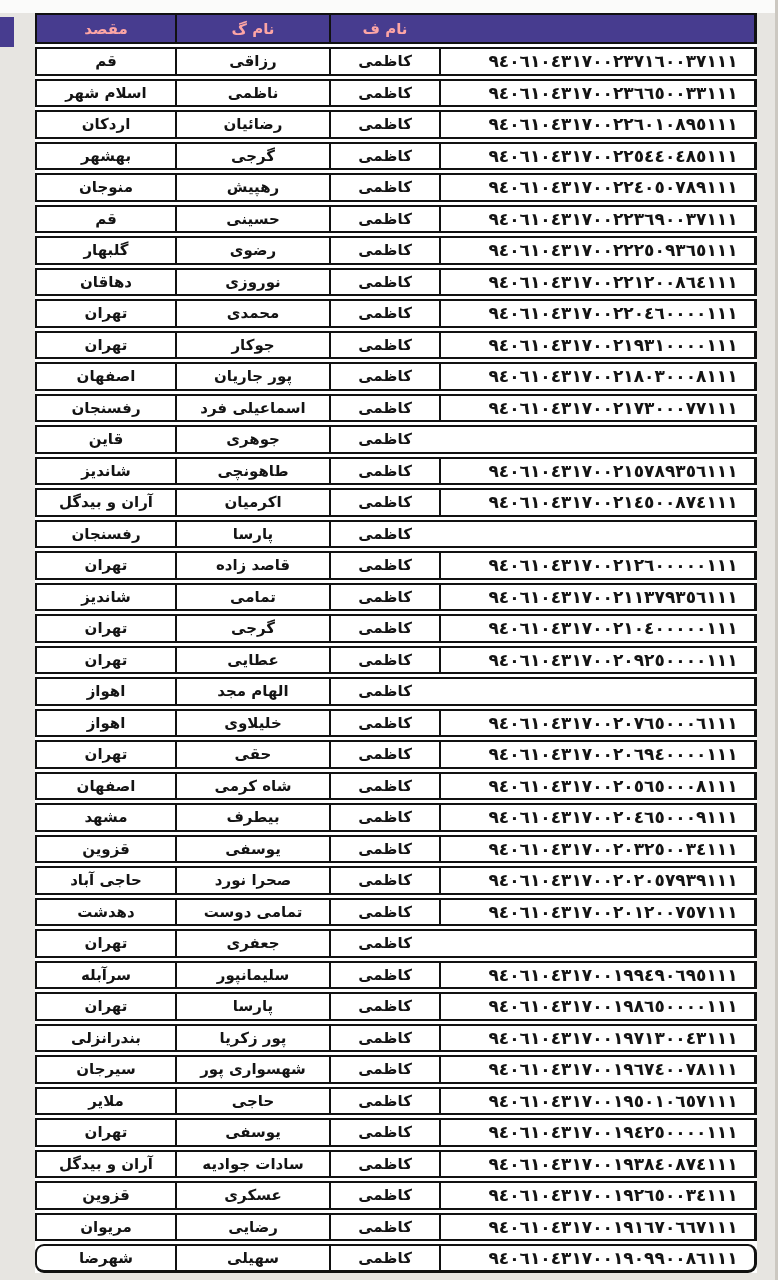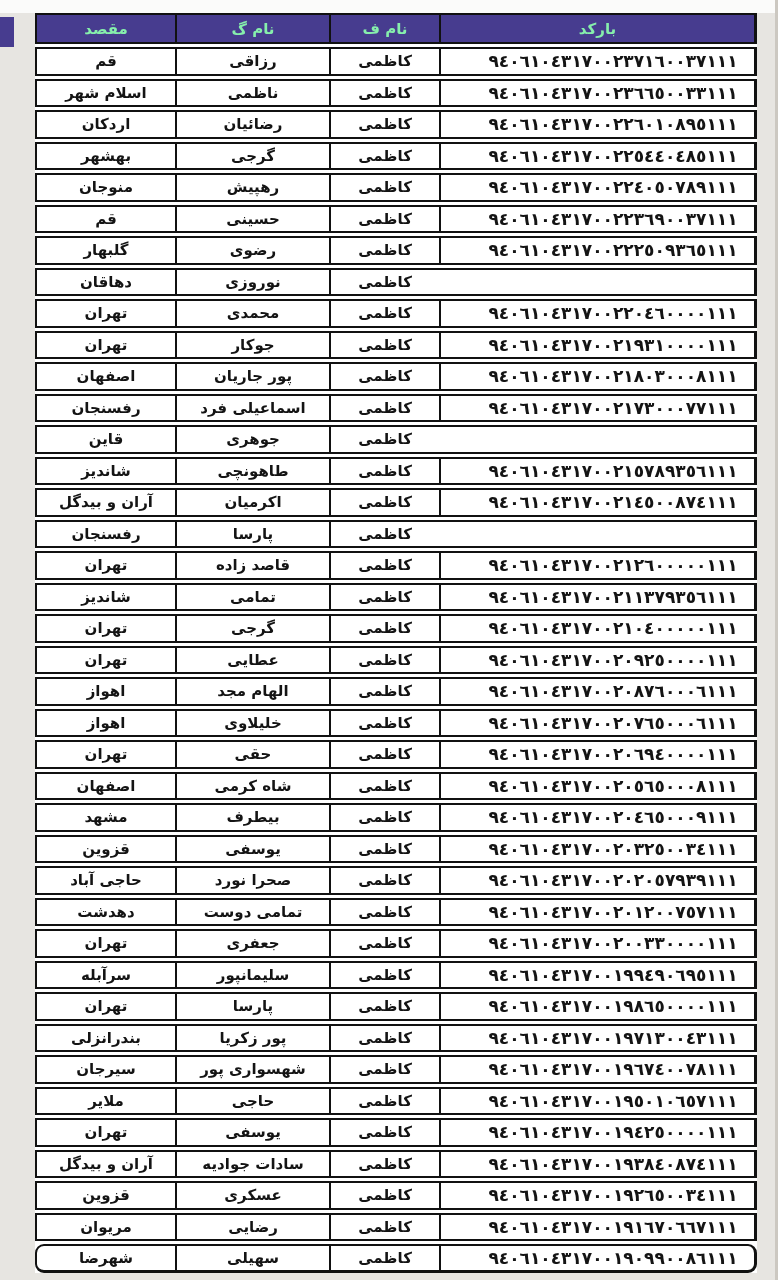--- a/index.html
+++ b/index.html
@@ -47,21 +47,21 @@
   .header-row {
     height: 31px;
     background: var(--header-bg, #473c8f);
     border: 2px solid #111;
     border-right-width: 3px;
   }
   .header-cell {
     display: flex;
     align-items: center;
     justify-content: center;
-    color: #86efac;
+    color: #fca5a5;
     font-weight: bold;
     font-size: 15px;
     direction: rtl;
   }
   .header-cell:not(:first-child) {
     border-left: 2px solid #111;
   }
   .row {
     height: 28.5px;
     margin-top: 3px;
@@ -98,21 +98,20 @@
 
 <div class="top-strip"></div>
 <div class="left-stripe"></div>
 <div class="right-edge"></div>
 
 <div class="table-wrap">
   <div class="grid header-row">
     <div class="header-cell">مقصد</div>
     <div class="header-cell">نام گ</div>
     <div class="header-cell">نام ف</div>
-    <div class="header-cell">بارکد</div>
   </div>
   <div id="rows">
       <div class="grid row">
         <div class="cell cell-destination">قم</div>
         <div class="cell cell-lastname">رزاقی</div>
         <div class="cell cell-firstname">کاظمی</div>
         <div class="cell cell-barcode">٩٤٠٦١٠٤٣١٧٠٠٢٣٧١٦٠٠٣٧١١١</div>
       </div>
       <div class="grid row">
         <div class="cell cell-destination">اسلام شهر</div>
@@ -147,20 +146,21 @@
       <div class="grid row">
         <div class="cell cell-destination">گلبهار</div>
         <div class="cell cell-lastname">رضوی</div>
         <div class="cell cell-firstname">کاظمی</div>
         <div class="cell cell-barcode">٩٤٠٦١٠٤٣١٧٠٠٢٢٢٥٠٩٣٦٥١١١</div>
       </div>
       <div class="grid row">
         <div class="cell cell-destination">دهاقان</div>
         <div class="cell cell-lastname">نوروزی</div>
         <div class="cell cell-firstname">کاظمی</div>
+        <div class="cell cell-barcode">٩٤٠٦١٠٤٣١٧٠٠٢٢١٢٠٠٨٦٤١١١</div>
       </div>
       <div class="grid row">
         <div class="cell cell-destination">تهران</div>
         <div class="cell cell-lastname">محمدی</div>
         <div class="cell cell-firstname">کاظمی</div>
         <div class="cell cell-barcode">٩٤٠٦١٠٤٣١٧٠٠٢٢٠٤٦٠٠٠٠١١١</div>
       </div>
       <div class="grid row">
         <div class="cell cell-destination">تهران</div>
         <div class="cell cell-lastname">جوکار</div>
@@ -222,21 +222,20 @@
       <div class="grid row">
         <div class="cell cell-destination">تهران</div>
         <div class="cell cell-lastname">عطایی</div>
         <div class="cell cell-firstname">کاظمی</div>
         <div class="cell cell-barcode">٩٤٠٦١٠٤٣١٧٠٠٢٠٩٢٥٠٠٠٠١١١</div>
       </div>
       <div class="grid row">
         <div class="cell cell-destination">اهواز</div>
         <div class="cell cell-lastname">الهام مجد</div>
         <div class="cell cell-firstname">کاظمی</div>
-        <div class="cell cell-barcode">٩٤٠٦١٠٤٣١٧٠٠٢٠٨٧٦٠٠٠٦١١١</div>
       </div>
       <div class="grid row">
         <div class="cell cell-destination">اهواز</div>
         <div class="cell cell-lastname">خلیلاوی</div>
         <div class="cell cell-firstname">کاظمی</div>
         <div class="cell cell-barcode">٩٤٠٦١٠٤٣١٧٠٠٢٠٧٦٥٠٠٠٦١١١</div>
       </div>
       <div class="grid row">
         <div class="cell cell-destination">تهران</div>
         <div class="cell cell-lastname">حقی</div>
@@ -270,21 +269,20 @@
       <div class="grid row">
         <div class="cell cell-destination">دهدشت</div>
         <div class="cell cell-lastname">تمامی دوست</div>
         <div class="cell cell-firstname">کاظمی</div>
         <div class="cell cell-barcode">٩٤٠٦١٠٤٣١٧٠٠٢٠١٢٠٠٧٥٧١١١</div>
       </div>
       <div class="grid row">
         <div class="cell cell-destination">تهران</div>
         <div class="cell cell-lastname">جعفری</div>
         <div class="cell cell-firstname">کاظمی</div>
-        <div class="cell cell-barcode">٩٤٠٦١٠٤٣١٧٠٠٢٠٠٣٣٠٠٠٠١١١</div>
       </div>
       <div class="grid row">
         <div class="cell cell-destination">سرآبله</div>
         <div class="cell cell-lastname">سلیمانپور</div>
         <div class="cell cell-firstname">کاظمی</div>
         <div class="cell cell-barcode">٩٤٠٦١٠٤٣١٧٠٠١٩٩٤٩٠٦٩٥١١١</div>
       </div>
       <div class="grid row">
         <div class="cell cell-destination">تهران</div>
         <div class="cell cell-lastname">پارسا</div>

